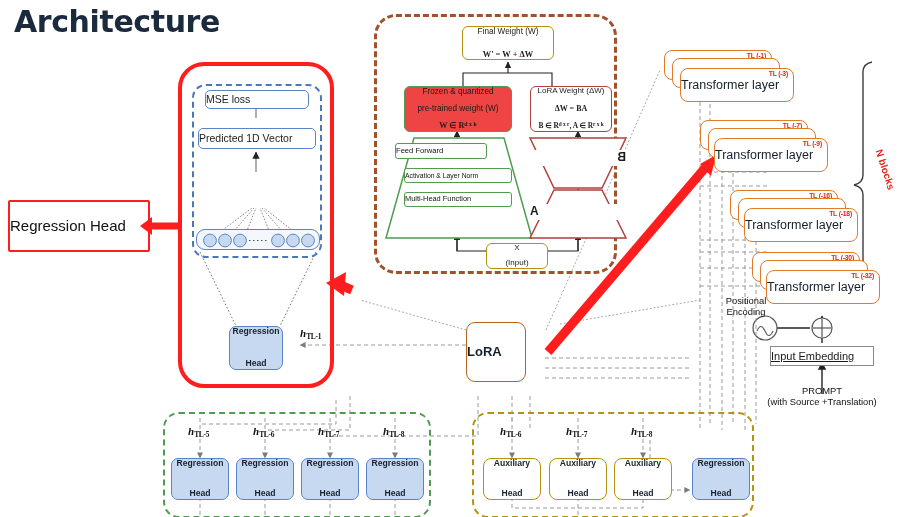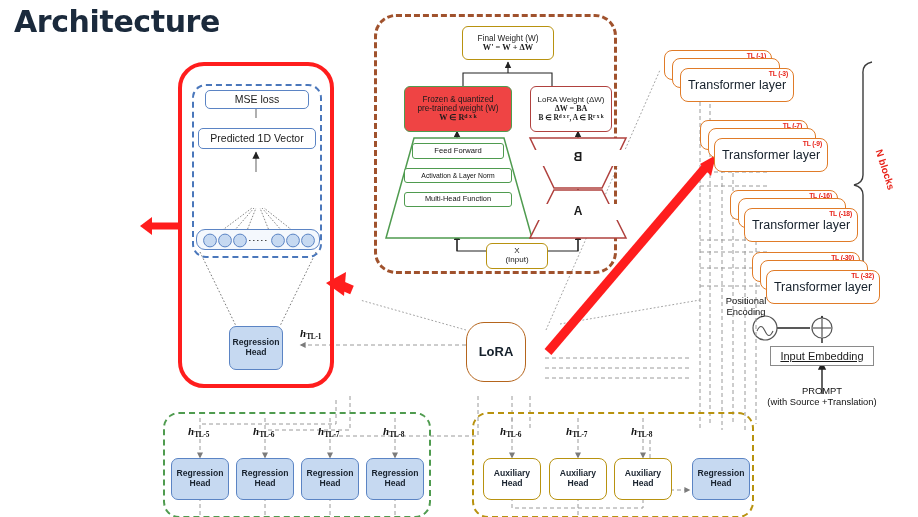--- a/index.html
+++ b/index.html
@@ -8,21 +8,21 @@
        font-family:"Liberation Sans",sans-serif;color:#1b1b1b;}
   #stage{position:relative;width:918px;height:517px;overflow:hidden;background:#fff;}
 
   .abs{position:absolute;box-sizing:border-box;}
 
   
   #title{left:14px;top:4px;font-size:30px;font-weight:bold;color:#1b2a3c;
          letter-spacing:-0.4px;font-family:"DejaVu Sans",sans-serif;}
 
   
-  .box{display:flex;align-items:center;justify-content:center;text-align:center;
+  .box{display:flex;align-items:center;justify-content:space-between;text-align:center;
        background:#fff;line-height:1.12;}
 
   .blue-node{border:1.4px solid #5b84c4;background:#ffffff;color:#1b1b1b;
              border-radius:5px;font-size:10.5px;}
   .head-blue{border:1.3px solid #5b84c4;background:#c6d9f1;border-radius:7px;
              font-size:8.6px;font-weight:bold;color:#18222e;}
   .head-gold{border:1.5px solid #b8920f;background:#ffffff;border-radius:8px;
              font-size:8.6px;font-weight:bold;color:#18222e;}
   .tl-box{border:1.7px solid #e07b28;background:#ffffff;border-radius:8px;
           font-size:12.5px;color:#15202b;}
@@ -185,20 +185,23 @@
       <path d="M512,497 L512,508 L643,508 L643,497"></path>
       <path d="M578,497 L578,517"></path>
       <path d="M512,396 L512,424"></path>
       <path d="M530,396 L530,430"></path>
       <path d="M650,440 L650,490 L690,490" marker-end="url(#ar-g)"></path>
     </g>
   </svg>
 
   <div class="abs" id="red-frame" style="left:178px;top:62px;width:156px;height:326px;"></div>
 
+  <div class="abs box" id="reg-callout" style="left:8px;top:200px;width:142px;height:52px;">
+    <span>Regression Head</span>
+  </div>
   <svg class="abs" style="left:0;top:0;" width="918" height="517">
     <line x1="178" y1="226" x2="152" y2="226" stroke="#ff1d1d" stroke-width="7"></line>
     <path d="M152,217 L140,226 L152,235 z" fill="#ff1d1d"></path>
   </svg>
 
   <div class="abs dgroup" id="reg-dash" style="left:192px;top:84px;width:130px;height:174px;"></div>
 
   <div class="abs box blue-node" style="left:205px;top:90px;width:104px;height:19px;">
     <span>MSE loss</span>
   </div>
@@ -241,21 +244,21 @@
 
   <div class="abs box red-node" style="left:530px;top:86px;width:82px;height:46px;flex-direction:column;">
     <span>LoRA Weight (ΔW)</span>
     <span class="serif" style="font-weight:bold;">ΔW = BA</span>
     <span class="serif" style="font-weight:bold;font-size:7.4px;"><span>B ∈ R</span><span class="sup">d x r</span><span>, A ∈ R</span><span class="sup">r x k</span></span>
   </div>
 
   <svg class="abs" style="left:386px;top:138px;" width="146" height="102">
     <polygon points="28,0 118,0 146,100 0,100" fill="#ffffff" stroke="#4f9b4f" stroke-width="1.5"></polygon>
   </svg>
-  <div class="abs box green-lbl-sm" style="left:412px;top:143px;width:92px;height:16px;">
+  <div class="abs box green-lbl-sm" style="left:395px;top:143px;width:92px;height:16px;">
     <span>Feed Forward</span>
   </div>
   <div class="abs box green-lbl-sm" style="left:404px;top:168px;width:108px;height:15px;font-size:6.8px;">
     <span>Activation &amp; Layer Norm</span>
   </div>
   <div class="abs box green-lbl-sm" style="left:404px;top:192px;width:108px;height:15px;font-size:7.4px;">
     <span>Multi-Head Function</span>
   </div>
 
   <svg class="abs" style="left:530px;top:138px;" width="96" height="52">
@@ -269,21 +272,21 @@
   </svg>
   <div class="abs box" style="left:530px;top:204px;width:96px;height:16px;font-size:12px;font-weight:bold;">
     <span>A</span>
   </div>
 
   <div class="abs box lora-lbl" style="left:486px;top:243px;width:62px;height:26px;flex-direction:column;font-size:8px;">
     <span>X</span>
     <span>(Input)</span>
   </div>
 
-  <div class="abs box lora-node" style="left:466px;top:322px;width:60px;height:60px;border-radius:18px;">
+  <div class="abs box lora-node" style="left:466px;top:322px;width:60px;height:60px;">
     <span>LoRA</span>
   </div>
 
   <svg class="abs" width="918" height="517">
 
     <line x1="548" y1="352" x2="705" y2="168" stroke="#ff1d1d" stroke-width="9"></line>
     <path d="M716,155 L700,164 L711,176 z" fill="#ff1d1d"></path>
 
     <line x1="668" y1="272" x2="350" y2="268" stroke="#ff1d1d" stroke-width="0"></line>
     <line x1="660" y1="268" x2="348" y2="272" stroke="#ff1d1d" stroke-width="0"></line>

